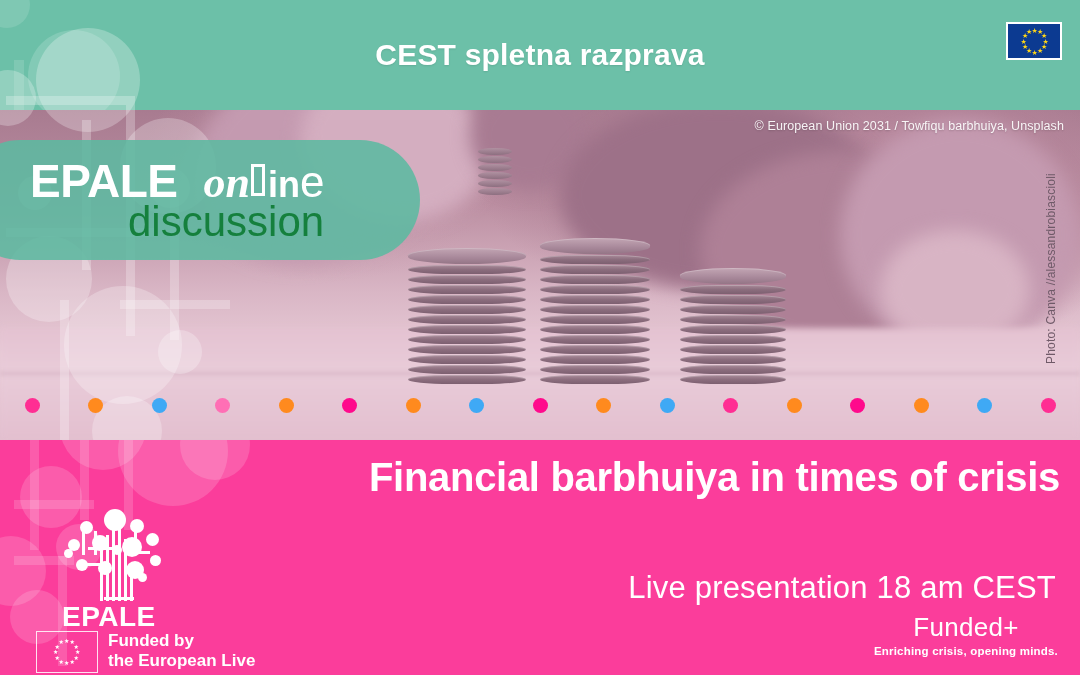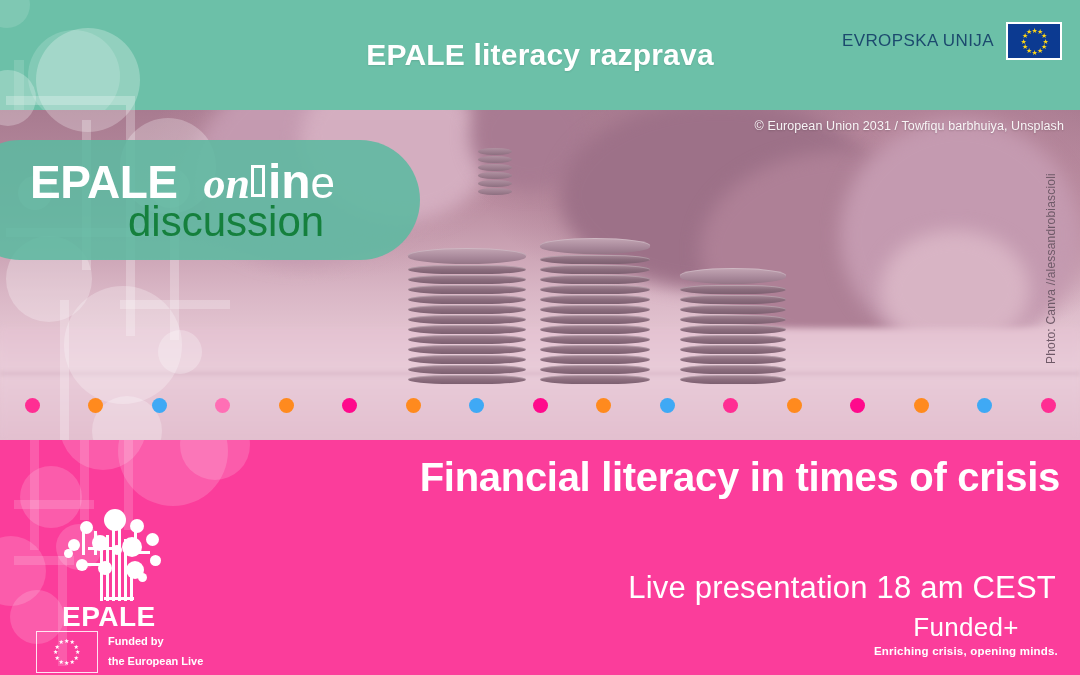--- a/index.html
+++ b/index.html
@@ -150,21 +150,21 @@
   .lp-epale{font-size:46px;font-weight:bold;letter-spacing:-0.5px;}
   .lp-on{
     font-family:"Liberation Serif", serif;font-style:italic;
     font-weight:bold;font-size:44px;margin-left:26px;
   }
   .lp-lbox{
     display:inline-block;width:14px;height:32px;
     border:3px solid #ffffff;box-sizing:border-box;
     margin:0 3px 0 1px;position:relative;top:-1px;
   }
-  .lp-ine{font-size:48px;font-weight:bold;}
+  .lp-ine{font-size:36px;font-weight:bold;}
   .lp-e{font-size:44px;font-weight:normal;}
   .lp-line2{
     position:absolute;left:168px;top:58px;
     color:#15803d;font-size:42px;font-weight:400;letter-spacing:0px;
   }
 
   
   .credit-top{
     position:absolute;right:16px;top:119px;
     color:rgba(255,255,255,0.92);font-size:12.5px;
@@ -221,21 +221,21 @@
   .funded-flag{
     position:absolute;left:0px;top:126px;width:62px;height:42px;
     border:1.6px solid rgba(255,255,255,0.85);box-sizing:border-box;
   }
   .funded-flag .fstar{
     position:absolute;width:4px;height:4px;font-size:6px;line-height:4px;
     color:#ffffff;text-align:center;
   }
   .funded-text{
     position:absolute;left:72px;top:126px;
-    color:#ffffff;font-size:11px;font-weight:bold;line-height:20px;
+    color:#ffffff;font-size:17px;font-weight:bold;line-height:20px;
   }
 
   
   .erasmus{
     position:absolute;right:22px;bottom:18px;text-align:center;
   }
   .erasmus-name{
     color:#ffffff;font-size:26px;font-weight:300;letter-spacing:0.3px;
   }
   .erasmus-tag{
@@ -247,24 +247,23 @@
 <body>
 
 <div class="poster">
 
   <div class="header-bar">
     <div class="hb-circ1"></div>
     <div class="hb-circ2"></div>
     <div class="hb-bar1"></div>
   </div>
 
-  <div class="header-title">EPALE literacy razprava</div>
+  <div class="header-title">CEST spletna razprava</div>
 
   <div class="eu-block">
-    <span class="eu-label">EVROPSKA UNIJA</span>
     <span class="eu-flag" id="eu-flag">
         <span class="star" style="left: 23.5px; top: 3.5px;">★</span>
         <span class="star" style="left: 29px; top: 4.97372px;">★</span>
         <span class="star" style="left: 33.0263px; top: 9px;">★</span>
         <span class="star" style="left: 34.5px; top: 14.5px;">★</span>
         <span class="star" style="left: 33.0263px; top: 20px;">★</span>
         <span class="star" style="left: 29px; top: 24.0263px;">★</span>
         <span class="star" style="left: 23.5px; top: 25.5px;">★</span>
         <span class="star" style="left: 18px; top: 24.0263px;">★</span>
         <span class="star" style="left: 13.9737px; top: 20px;">★</span>
@@ -404,21 +403,21 @@
       <div class="pcircle" style="left: 180px; top: -30px; width: 70px; height: 70px;"></div>
       <div class="pcircle" style="left: 60px; top: -56px; width: 86px; height: 86px;"></div>
       <div class="pline" style="left: 30px; top: -10px; width: 9px; height: 120px;"></div>
       <div class="pline" style="left: 80px; top: -10px; width: 9px; height: 90px;"></div>
       <div class="pline" style="left: 14px; top: 60px; width: 80px; height: 9px;"></div>
       <div class="pline" style="left: 58px; top: 116px; width: 9px; height: 110px;"></div>
       <div class="pline" style="left: 14px; top: 116px; width: 60px; height: 9px;"></div>
       <div class="pline" style="left: 124px; top: -20px; width: 9px; height: 110px;"></div>
     </div>
 
-  <div class="main-title">Financial literacy in times of crisis</div>
+  <div class="main-title">Financial barbhuiya in times of crisis</div>
   <div class="time-line">Live presentation 18 am CEST</div>
 
   <div class="epale-logo">
     <div class="tree" id="epale-tree">
         <div class="tc" style="left: 40px; top: 4px; width: 22px; height: 22px;"></div>
         <div class="tc" style="left: 16px; top: 16px; width: 13px; height: 13px;"></div>
         <div class="tc" style="left: 66px; top: 14px; width: 14px; height: 14px;"></div>
         <div class="tc" style="left: 4px; top: 34px; width: 12px; height: 12px;"></div>
         <div class="tc" style="left: 28px; top: 30px; width: 16px; height: 16px;"></div>
         <div class="tc" style="left: 58px; top: 32px; width: 20px; height: 20px;"></div>

